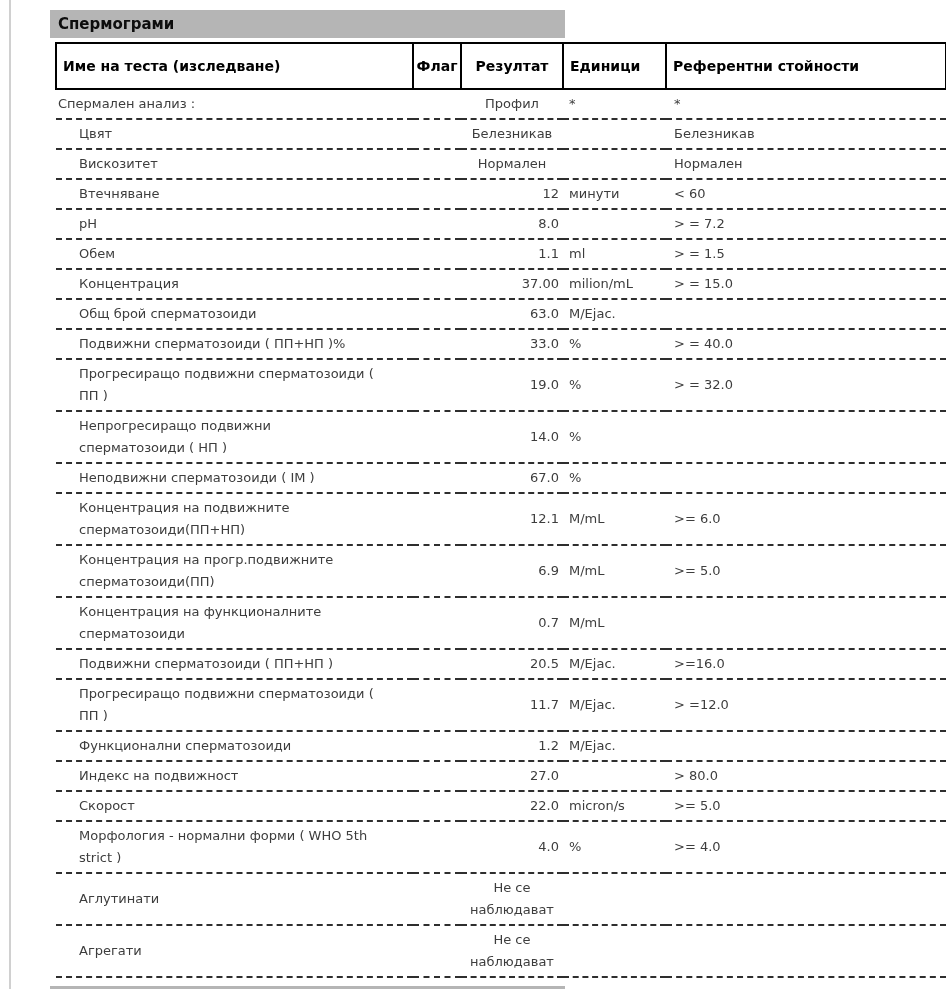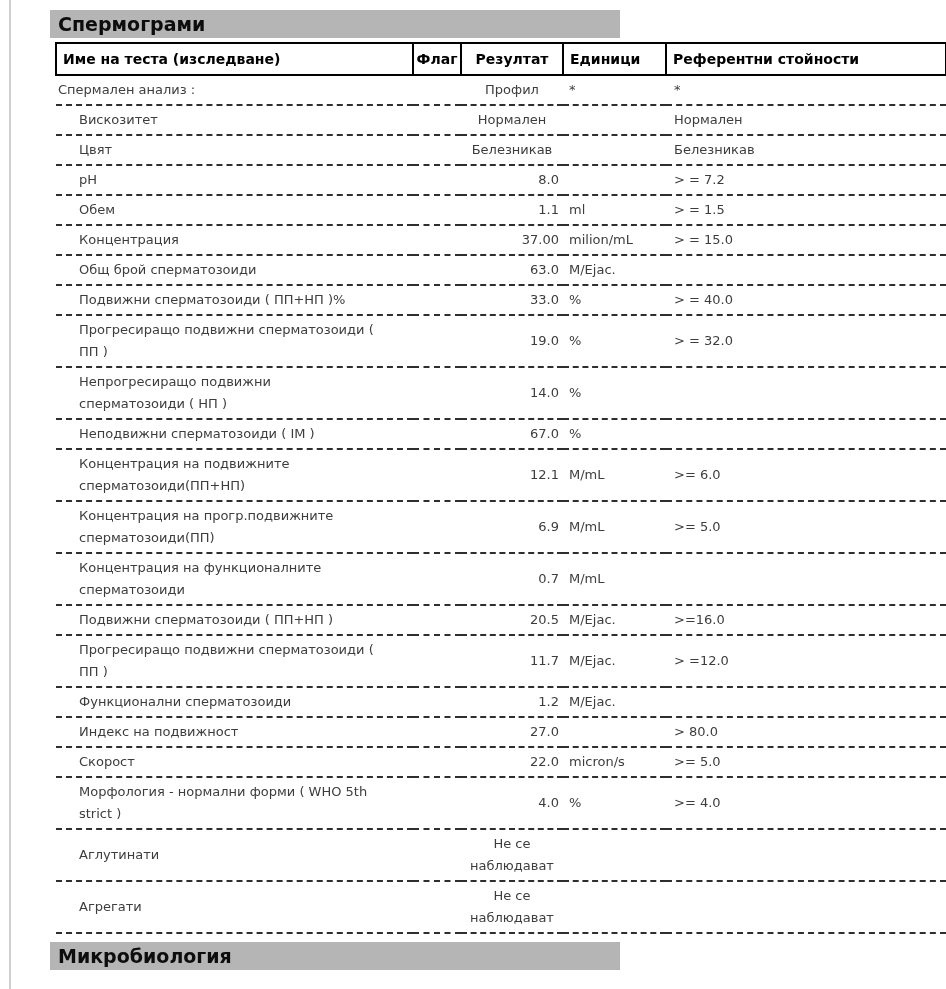--- a/index.html
+++ b/index.html
@@ -22,27 +22,27 @@
     height: 100%;
     background: var(--edge-line, #d0d0d0);
   }
   .content {
     position: absolute;
     left: 50px;
     top: 10px;
     width: 896px;
   }
   .section-bar {
-    width: 570px;
+    width: 515px;
     height: 28px;
     line-height: 28px;
     background: var(--bar-bg, #b5b5b5);
     color: #0d0d0d;
     font-weight: bold;
-    font-size: 19px;
+    font-size: 15px;
     padding-left: 8px;
     box-sizing: border-box;
   }
   table.report {
     border-collapse: collapse;
     table-layout: fixed;
     width: 890px;
     margin-left: 5px;
     margin-top: 4px;
   }
@@ -56,21 +56,21 @@
     font-size: 14px;
     font-weight: bold;
     color: #000;
     line-height: 20px;
     padding: 3px 6px;
     text-align: left;
     white-space: nowrap;
     overflow: hidden;
   }
   thead th.h-result { text-align: center; }
-  thead th.h-flag { text-align: center; padding: 5px 2px; }
+  thead th.h-flag { text-align: center; padding: 12px 2px; }
   tbody td {
     font-size: 13px;
     color: var(--body-text, #3d3d3d);
     line-height: 22px;
     padding: 3px 0;
     border-bottom: 2px dashed var(--dash, #2e2e2e);
     vertical-align: middle;
   }
   td.c-name { padding-left: 23px; white-space: pre-line; }
   tr.no-indent td.c-name { padding-left: 2px; margin-left: 48px; }
@@ -108,32 +108,39 @@
       </thead>
       <tbody>
           <tr class="no-indent">
             <td class="c-name">Спермален анализ :</td>
             <td class="c-flag"></td>
             <td class="c-result text">Профил</td>
             <td class="c-units">*</td>
             <td class="c-ref">*</td>
           </tr>
           <tr>
+            <td class="c-name">Цвят</td>
+            <td class="c-flag"></td>
+            <td class="c-result text">Белезникав</td>
+            <td class="c-units"></td>
+            <td class="c-ref">Белезникав</td>
+          </tr>
+          <tr>
             <td class="c-name">Вискозитет</td>
             <td class="c-flag"></td>
             <td class="c-result text">Нормален</td>
             <td class="c-units"></td>
             <td class="c-ref">Нормален</td>
           </tr>
           <tr>
-            <td class="c-name">Цвят</td>
-            <td class="c-flag"></td>
-            <td class="c-result text">Белезникав</td>
-            <td class="c-units"></td>
-            <td class="c-ref">Белезникав</td>
+            <td class="c-name">Втечняване</td>
+            <td class="c-flag"></td>
+            <td class="c-result">12</td>
+            <td class="c-units">минути</td>
+            <td class="c-ref">&lt; 60</td>
           </tr>
           <tr>
             <td class="c-name">pH</td>
             <td class="c-flag"></td>
             <td class="c-result">8.0</td>
             <td class="c-units"></td>
             <td class="c-ref">&gt; = 7.2</td>
           </tr>
           <tr>
             <td class="c-name">Обем</td>

